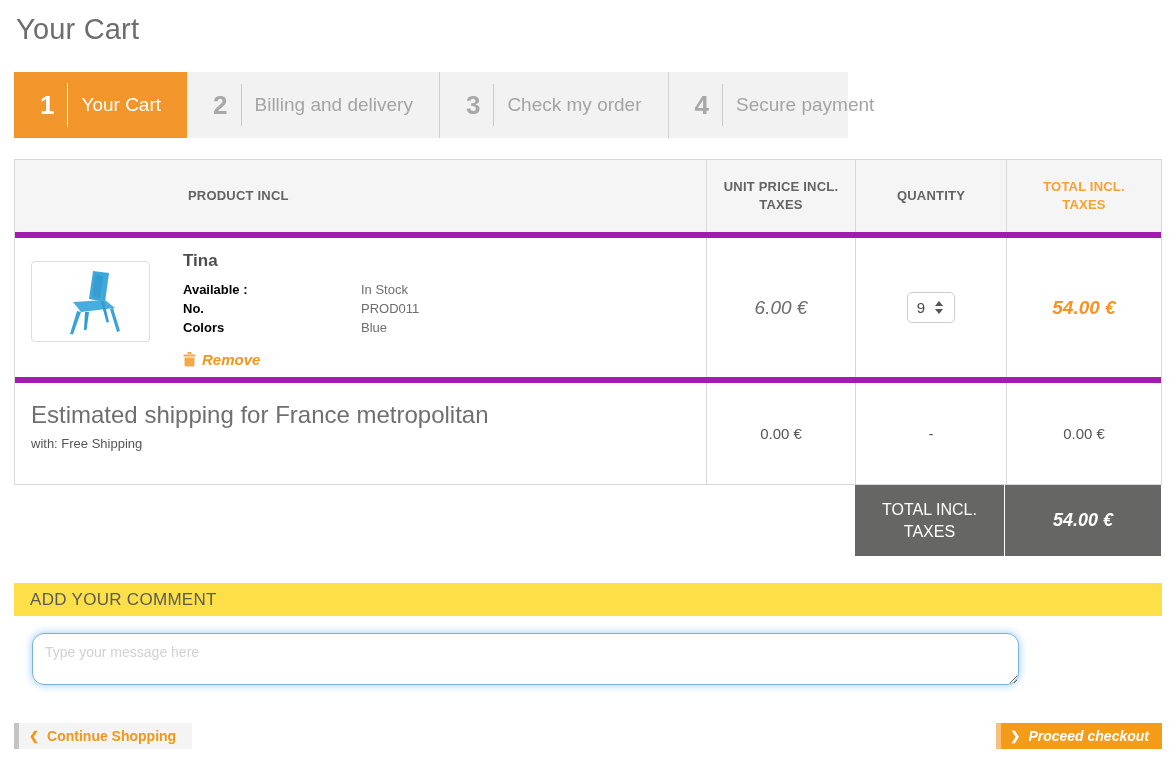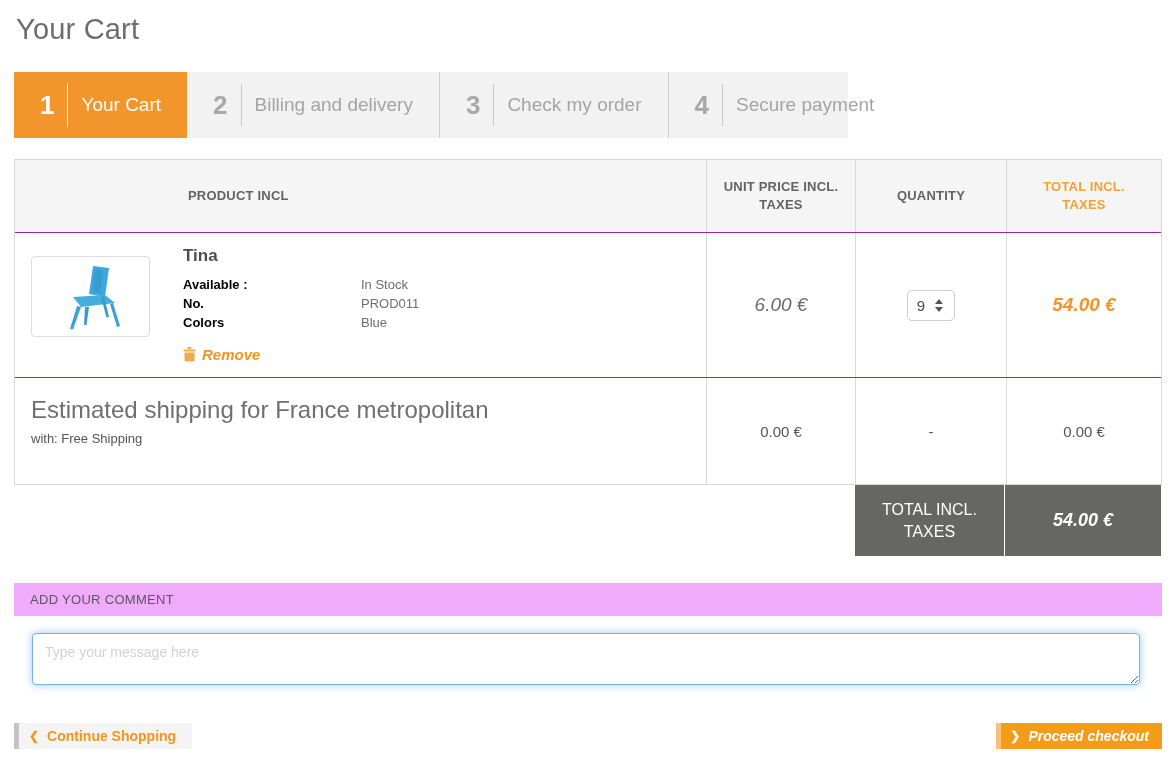--- a/index.html
+++ b/index.html
@@ -17,21 +17,21 @@
   .step .numsep { width: 1px; height: 42px; background: #c9c9c9; margin: 0 13px; }
   .step .lbl { font-size: 19px; color: #a4a4a4; white-space: nowrap; }
   .step.active { background: #f2952b; }
   .step.active .num, .step.active .lbl { color: #fff; }
   .step.active .numsep { background: #fff; height: 44px; }
   .step.divided { border-left: 1px solid #cfcfcf; }
 
   
   .cart-table { margin-top: 21px; border: 1px solid #d8d8d8; width: 1148px; }
   .t-row { display: flex; }
-  .t-row + .t-row { border-top: 1px solid #a21caf; }
+  .t-row + .t-row { border-top: 6px solid #a21caf; }
   .cell { display: flex; align-items: center; justify-content: center; }
   .c-product { width: 691px; }
   .c-unit  { width: 149px; border-left: 1px solid #d8d8d8; }
   .c-qty   { width: 151px; border-left: 1px solid #d8d8d8; }
   .c-total { width: 155px; border-left: 1px solid #d8d8d8; }
 
   .head-row { height: 72px; background: #f5f5f5; }
   .head-row .cell { font-size: 13px; font-weight: bold; color: #636363; text-align: center; line-height: 18px; letter-spacing: .2px; padding: 0 14px; }
   .head-row .c-product { justify-content: flex-start; padding-left: 173px; }
   .head-row .c-total { color: #f7a132; }
@@ -71,25 +71,25 @@
   .grand-row { display: flex; margin-left: 841px; width: 307px; height: 71px; }
   .grand-label { width: 150px; background: #666665; color: #fff; font-size: 16px; line-height: 22px;
                  display: flex; align-items: center; justify-content: center; text-align: center;
                  padding: 0 22px; border-right: 1px solid #fff; }
   .grand-value { width: 156px; background: #666665; color: #fff; font-size: 18px;
                  font-weight: bold; font-style: italic;
                  display: flex; align-items: center; justify-content: center; }
 
   
   .comment { margin-top: 27px; }
-  .comment-header { height: 33px; background: #f0abfc; line-height: 33px; padding-left: 16px;
-                    font-size: 13px; color: #5a5a5a; letter-spacing: .3px; }
+  .comment-header { height: 33px; background: #fde047; line-height: 33px; padding-left: 16px;
+                    font-size: 17px; color: #5a5a5a; letter-spacing: .3px; }
   .comment-body { padding: 17px 0 0 18px; }
-  .comment-textarea { display: block; width: 1108px; height: 52px; border: 1px solid #78b2e0;
-                      border-radius: 4px; box-shadow: 0 0 8px rgba(102,175,233,.65);
+  .comment-textarea { display: block; width: 987px; height: 52px; border: 1px solid #78b2e0;
+                      border-radius: 12px; box-shadow: 0 0 8px rgba(102,175,233,.65);
                       padding: 10px 12px; font-size: 14px; color: #555; resize: vertical;
                       outline: none; font-family: "Liberation Sans", sans-serif; }
   .comment-textarea::placeholder { color: #d2d2d2; }
 
   
   .footer { display: flex; justify-content: space-between; align-items: center; margin-top: 38px; }
   .btn { display: inline-flex; align-items: center; height: 26px; font-size: 14px;
          font-weight: bold; cursor: pointer; border: none; }
   .btn .chev { font-size: 12px; margin-right: 8px; font-style: normal; }
   .btn-continue { background: #f4f4f4; border-left: 5px solid #c4c4c4; padding: 0 16px 0 10px; color: #f3961c; }

